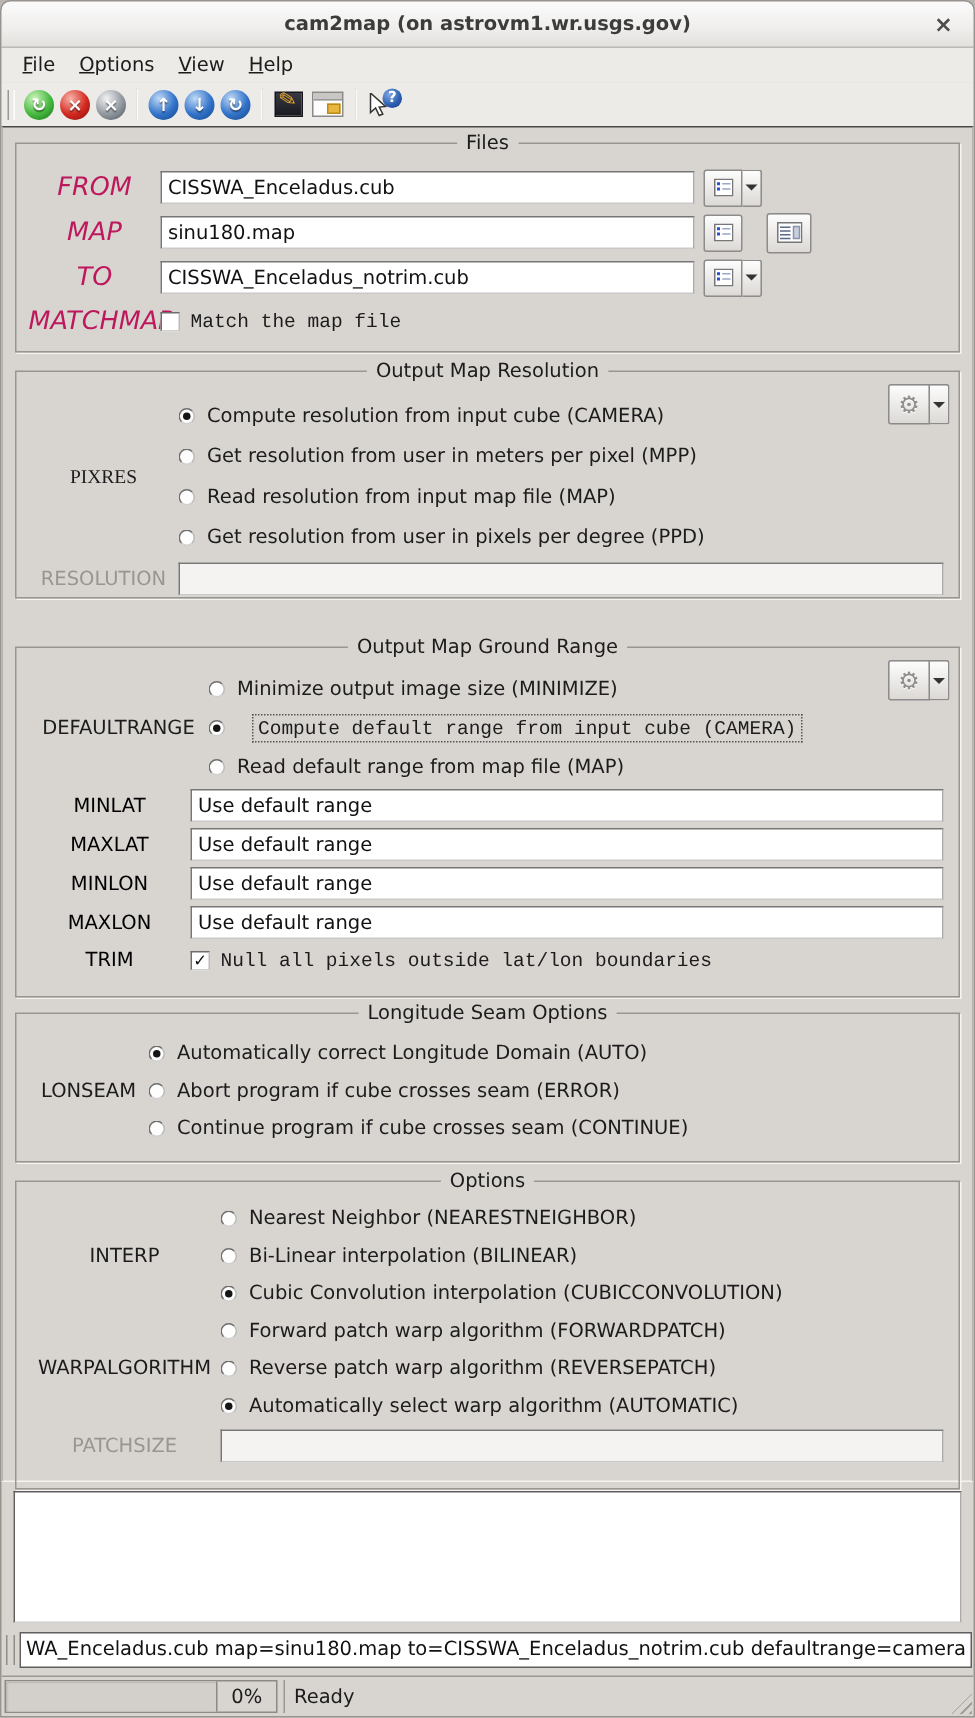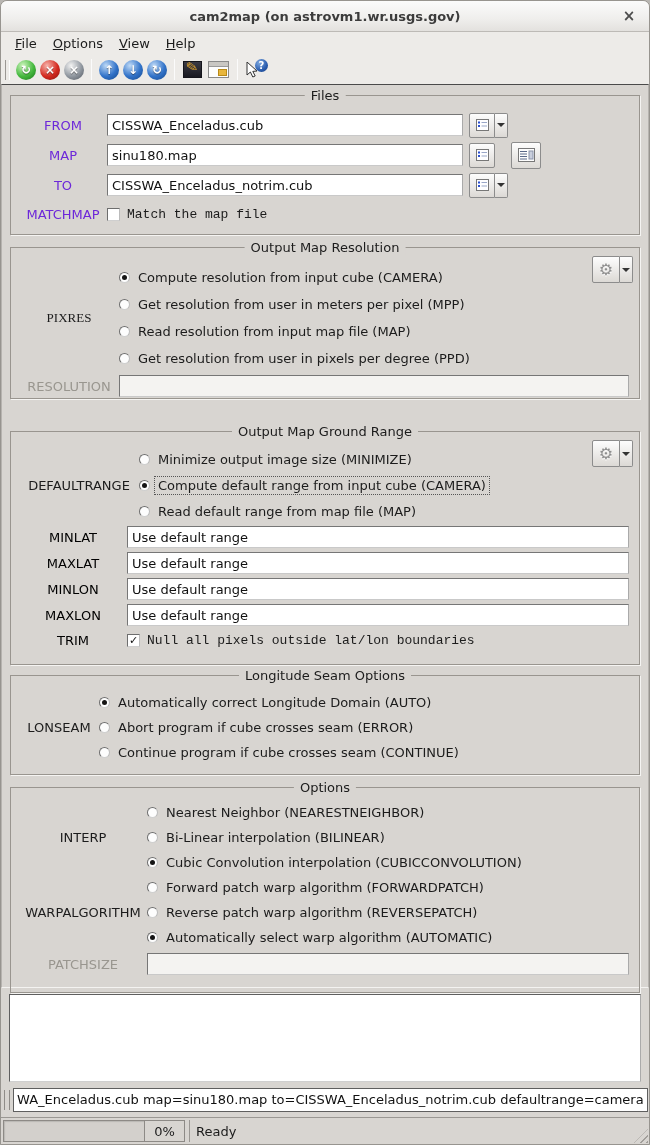--- a/index.html
+++ b/index.html
@@ -42,21 +42,21 @@
     border-right:1px solid #b6b3af;border-bottom:1px solid #f4f3f1;padding:10px 8px 0;}
   .group{position:relative;border:1px solid #99958f;box-shadow:1px 1px 0 #f5f4f2;padding:0 8px;}
   .legend{position:absolute;top:-8px;left:50%;transform:translateX(-50%);background:#d8d5d1;padding:0 6px;
     font-size:13px;color:#1c1c1c;white-space:nowrap;}
   .g-files{height:140px;margin-bottom:12px;padding-top:14px;}
   .g-res{height:152px;margin-bottom:32px;padding-top:16px;}
   .g-range{height:234px;margin-bottom:10px;padding-top:14px;}
   .g-seam{height:100px;margin-bottom:12px;padding-top:14px;}
   .g-opts{height:206px;padding-top:12px;}
   .frow{display:flex;align-items:center;height:30px;}
-  .flabel{width:88px;text-align:center;font-size:13px;color:#6d28d9;flex:none;}
+  .flabel{width:88px;text-align:center;font-size:17px;color:#be185d;flex:none;font-style:italic;}
   .tfield{height:22px;background:#fff;border:1px solid #767676;border-bottom-color:#c9c9c9;border-right-color:#aaa;
     font:13px "DejaVu Sans","Liberation Sans",sans-serif;color:#111;padding:1px 4px;outline:none;}
   .tfield:disabled,.tfield.dis{background:#f4f3f1;color:#777;}
   .ffield{width:356px;flex:none;}
   .fbtns{display:flex;margin-left:6px;align-items:center;}
   .sbtn{display:flex;height:25px;}
   .sbtn-main{width:26px;background:linear-gradient(#fdfdfd,#dcd9d5);border:1px solid #8c8c8c;border-radius:2px 0 0 2px;
     display:flex;align-items:center;justify-content:center;}
   .sbtn-main.solo{border-radius:2px;}
   .sbtn-arrow{width:13px;background:linear-gradient(#fdfdfd,#dcd9d5);border:1px solid #8c8c8c;border-left:none;
@@ -70,21 +70,21 @@
   
   .pblock{display:flex;}
   .pname{display:flex;align-items:center;justify-content:center;font-size:13px;color:#1c1c1c;flex:none;}
   .pname.dis{color:#99968f;}
   .ropts{flex:1;}
   .rrow{display:flex;align-items:center;}
   .radio{width:11px;height:11px;border-radius:50%;background:#fdfdfd;border:1px solid #6e6e6e;
     border-bottom-color:#cfcfcf;border-right-color:#bbb;flex:none;position:relative;}
   .radio.checked::after{content:"";position:absolute;left:2px;top:2px;right:2px;bottom:2px;border-radius:50%;background:#151515;}
   .rlabel{margin-left:8px;font-size:13px;color:#1c1c1c;white-space:nowrap;}
-  .rlabel.focus{outline:1px dotted #555;padding:1px 3px;margin-left:5px;}
+  .rlabel.focus{outline:1px dotted #555;padding:1px 3px;margin-left:19px;font-family:Liberation Mono, monospace;}
   .gearbtn{position:absolute;top:8px;right:6px;display:flex;height:27px;}
   .gear-main{width:28px;background:linear-gradient(#fdfdfd,#dcd9d5);border:1px solid #8c8c8c;border-radius:2px 0 0 2px;
     display:flex;align-items:center;justify-content:center;font-size:16px;color:#8f8f8f;text-shadow:0 1px 0 #fff;}
   .res-row{display:flex;align-items:center;height:28px;}
   .res-label{width:100px;text-align:center;font-size:13px;flex:none;}
   .res-field{flex:1;margin-right:2px;}
   .h27{height:27px;}.h26{height:26px;}.h25{height:25px;text-align:center;}
   .w100{width:100px;font-family:Liberation Serif, serif;}.w120{width:120px;}.w80{width:80px;}.w128{width:128px;}
   .gfrow{display:flex;align-items:center;height:26px;}
   .gflabel{width:108px;text-align:center;font-size:13px;flex:none;}

